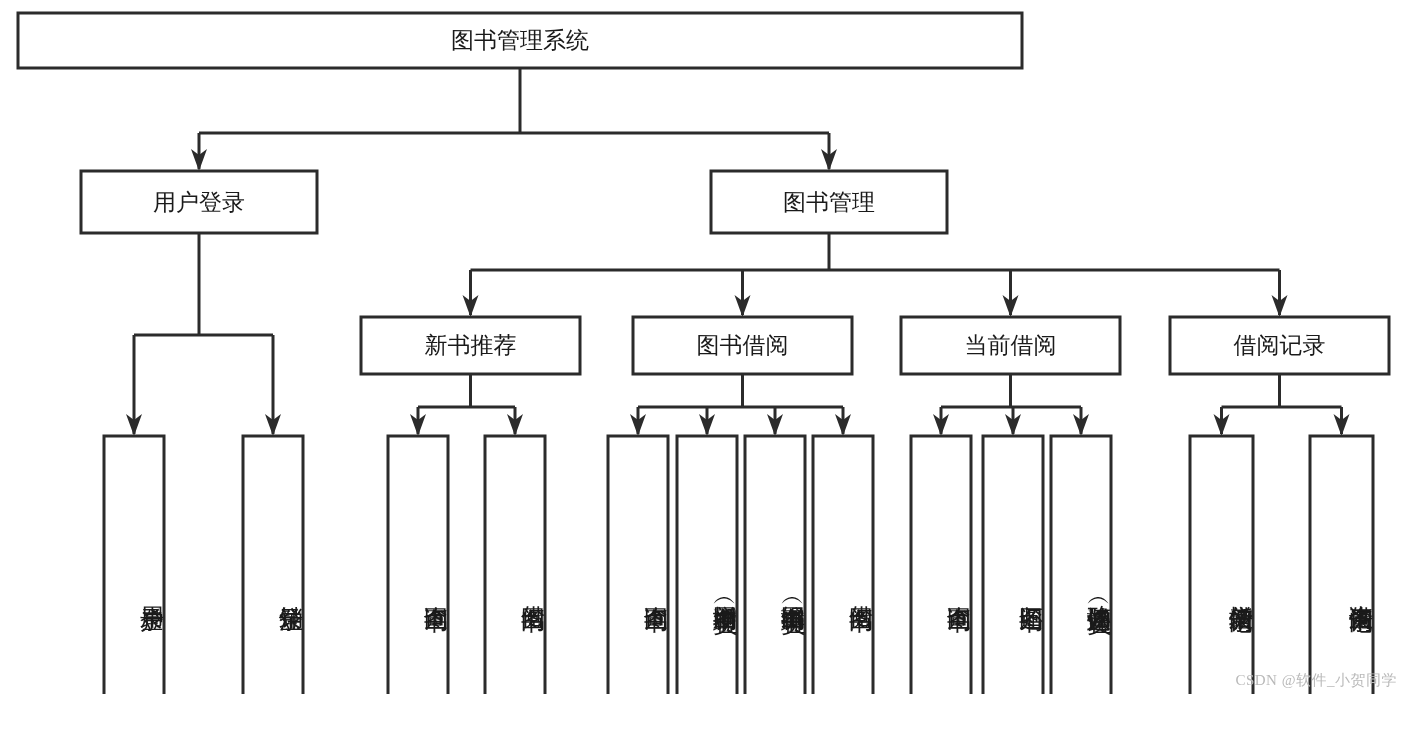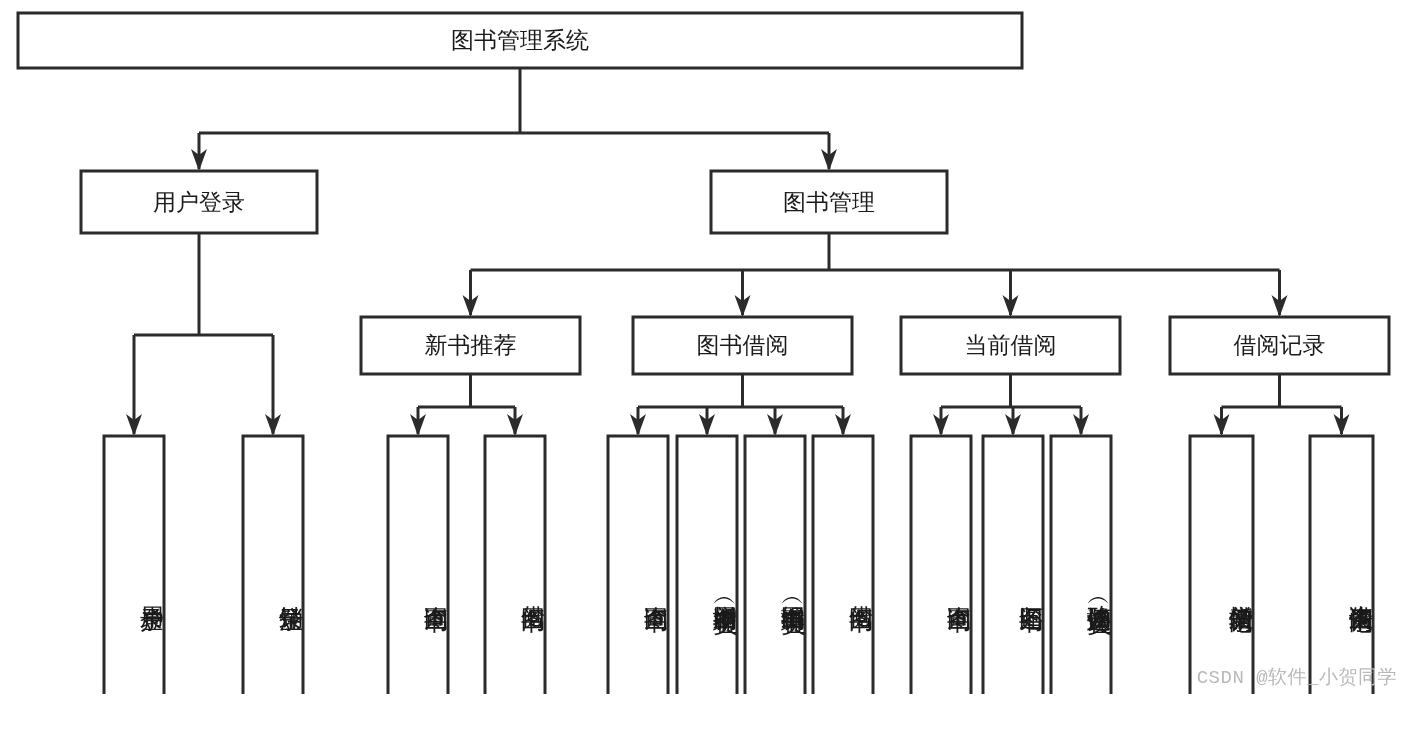--- a/index.html
+++ b/index.html
@@ -59,22 +59,22 @@
     display: flex;
     align-items: flex-start;
     justify-content: center;
     white-space: nowrap;
     pointer-events: none;
   }
   .watermark {
     position: absolute;
     right: 8px;
     bottom: 4px;
-    font-family: Liberation Mono, monospace;
-    font-size: 19px;
+    font-family: Liberation Serif, serif;
+    font-size: 15px;
     color: #b9b9b9;
     white-space: nowrap;
     letter-spacing: 0.5px;
   }
 </style>
 </head>
 <body>
 
 <div id="diagram-root">
 

